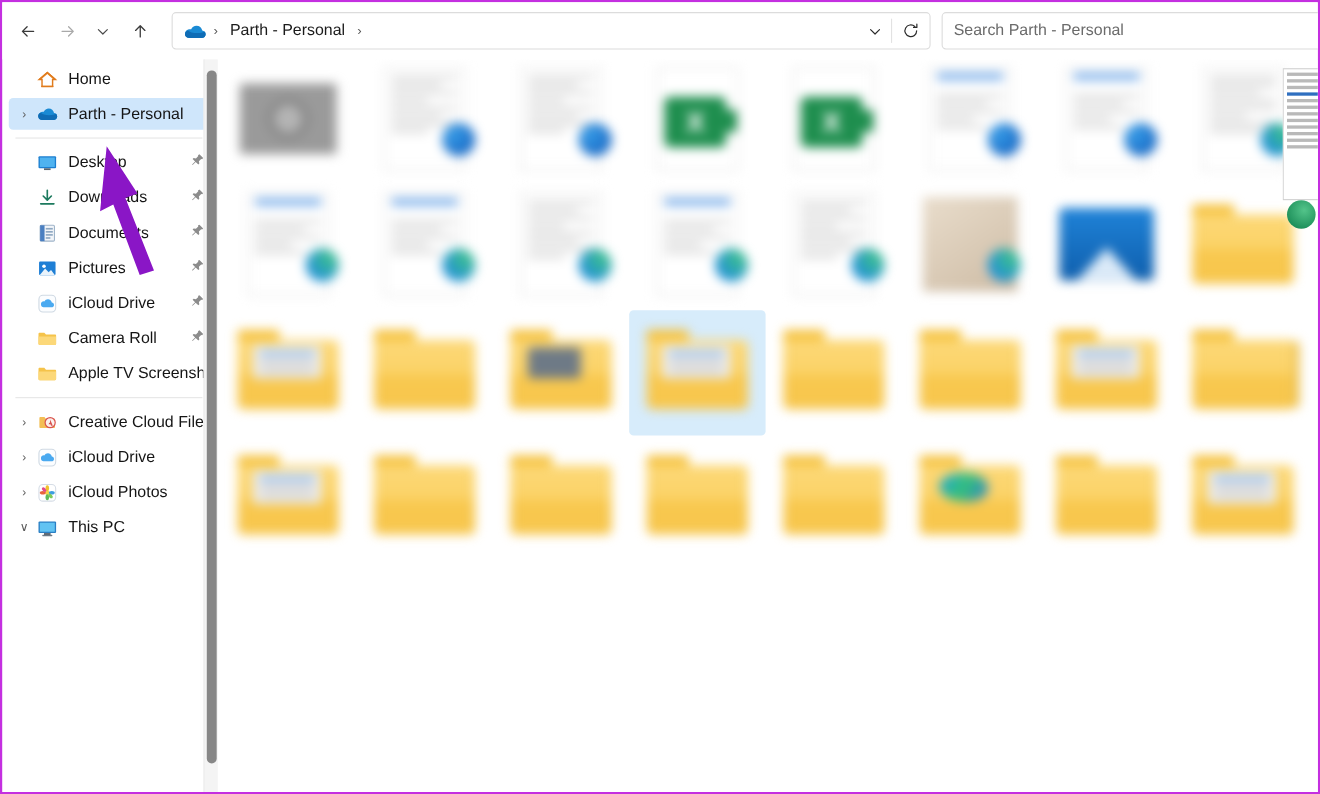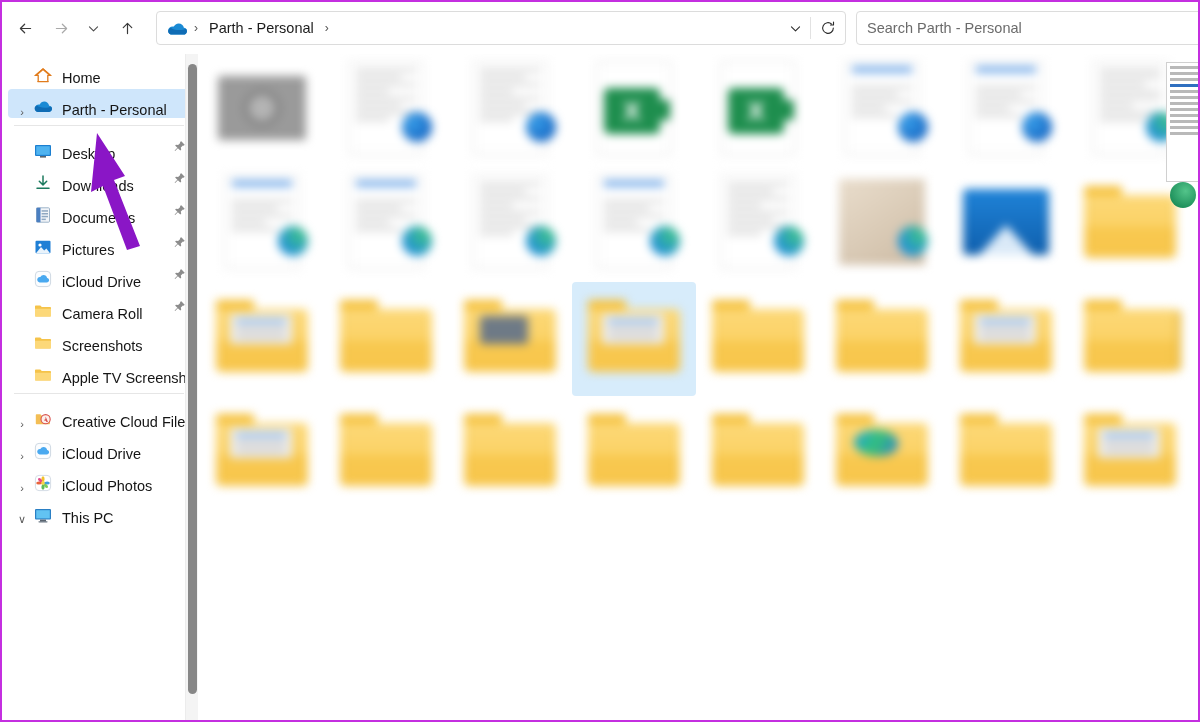--- a/index.html
+++ b/index.html
@@ -95,21 +95,21 @@
 
   
   #sidebar {
     position: absolute; left: 2px; top: 52px;
     width: 196px; height: 668px;
     background: #ffffff;
     overflow: hidden;
   }
   .nav-item {
     position: relative;
-    display: flex; align-items: flex-end;
+    display: flex; align-items: center;
     height: 29px;
     margin: 3px 6px 3px 4px;
     padding-left: 4px;
     border-radius: 4px;
     white-space: nowrap;
   }
   .nav-item.selected { background: #cfe6fb; }
   .chev {
     width: 20px; flex: 0 0 20px;
     color: #5a5a5a; font-size: 11px;
@@ -481,29 +481,20 @@
         <span class="nav-icon">
           <svg width="20" height="20" viewBox="0 0 20 20">
             <path d="M2 5.4c0-.6.4-1 1-1h4.3l1.5 1.7H17c.6 0 1 .5 1 1v7.5c0 .6-.4 1-1 1H3c-.6 0-1-.4-1-1z" fill="#f5c34a"></path>
             <path d="M2 7.8h16v6.8c0 .6-.4 1-1 1H3c-.6 0-1-.4-1-1z" fill="#fcd879"></path>
           </svg>
         </span>
         <span class="nav-label">Camera Roll</span>
         <span class="pin"><svg width="13" height="13" viewBox="0 0 16 16">
             <path d="M10.2 1.6l4.2 4.2-1.2 1.2-1-.3-2.6 2.6.5 2.6-1.1 1.1L6 10.2 2.6 13.6 2 13l3.4-3.4L2.6 6.8l1.1-1.1 2.6.5L8.9 3.6l-.3-1z" fill="#8c8c8c"></path>
           </svg></span>
-      </div>
-      <div class="nav-item indent">
-        <span class="nav-icon">
-          <svg width="20" height="20" viewBox="0 0 20 20">
-            <path d="M2 5.4c0-.6.4-1 1-1h4.3l1.5 1.7H17c.6 0 1 .5 1 1v7.5c0 .6-.4 1-1 1H3c-.6 0-1-.4-1-1z" fill="#f5c34a"></path>
-            <path d="M2 7.8h16v6.8c0 .6-.4 1-1 1H3c-.6 0-1-.4-1-1z" fill="#fcd879"></path>
-          </svg>
-        </span>
-        <span class="nav-label">Screenshots</span>
       </div>
       <div class="nav-item indent">
         <span class="nav-icon">
           <svg width="20" height="20" viewBox="0 0 20 20">
             <path d="M2 5.4c0-.6.4-1 1-1h4.3l1.5 1.7H17c.6 0 1 .5 1 1v7.5c0 .6-.4 1-1 1H3c-.6 0-1-.4-1-1z" fill="#f5c34a"></path>
             <path d="M2 7.8h16v6.8c0 .6-.4 1-1 1H3c-.6 0-1-.4-1-1z" fill="#fcd879"></path>
           </svg>
         </span>
         <span class="nav-label">Apple TV Screenshots</span>
       </div>

